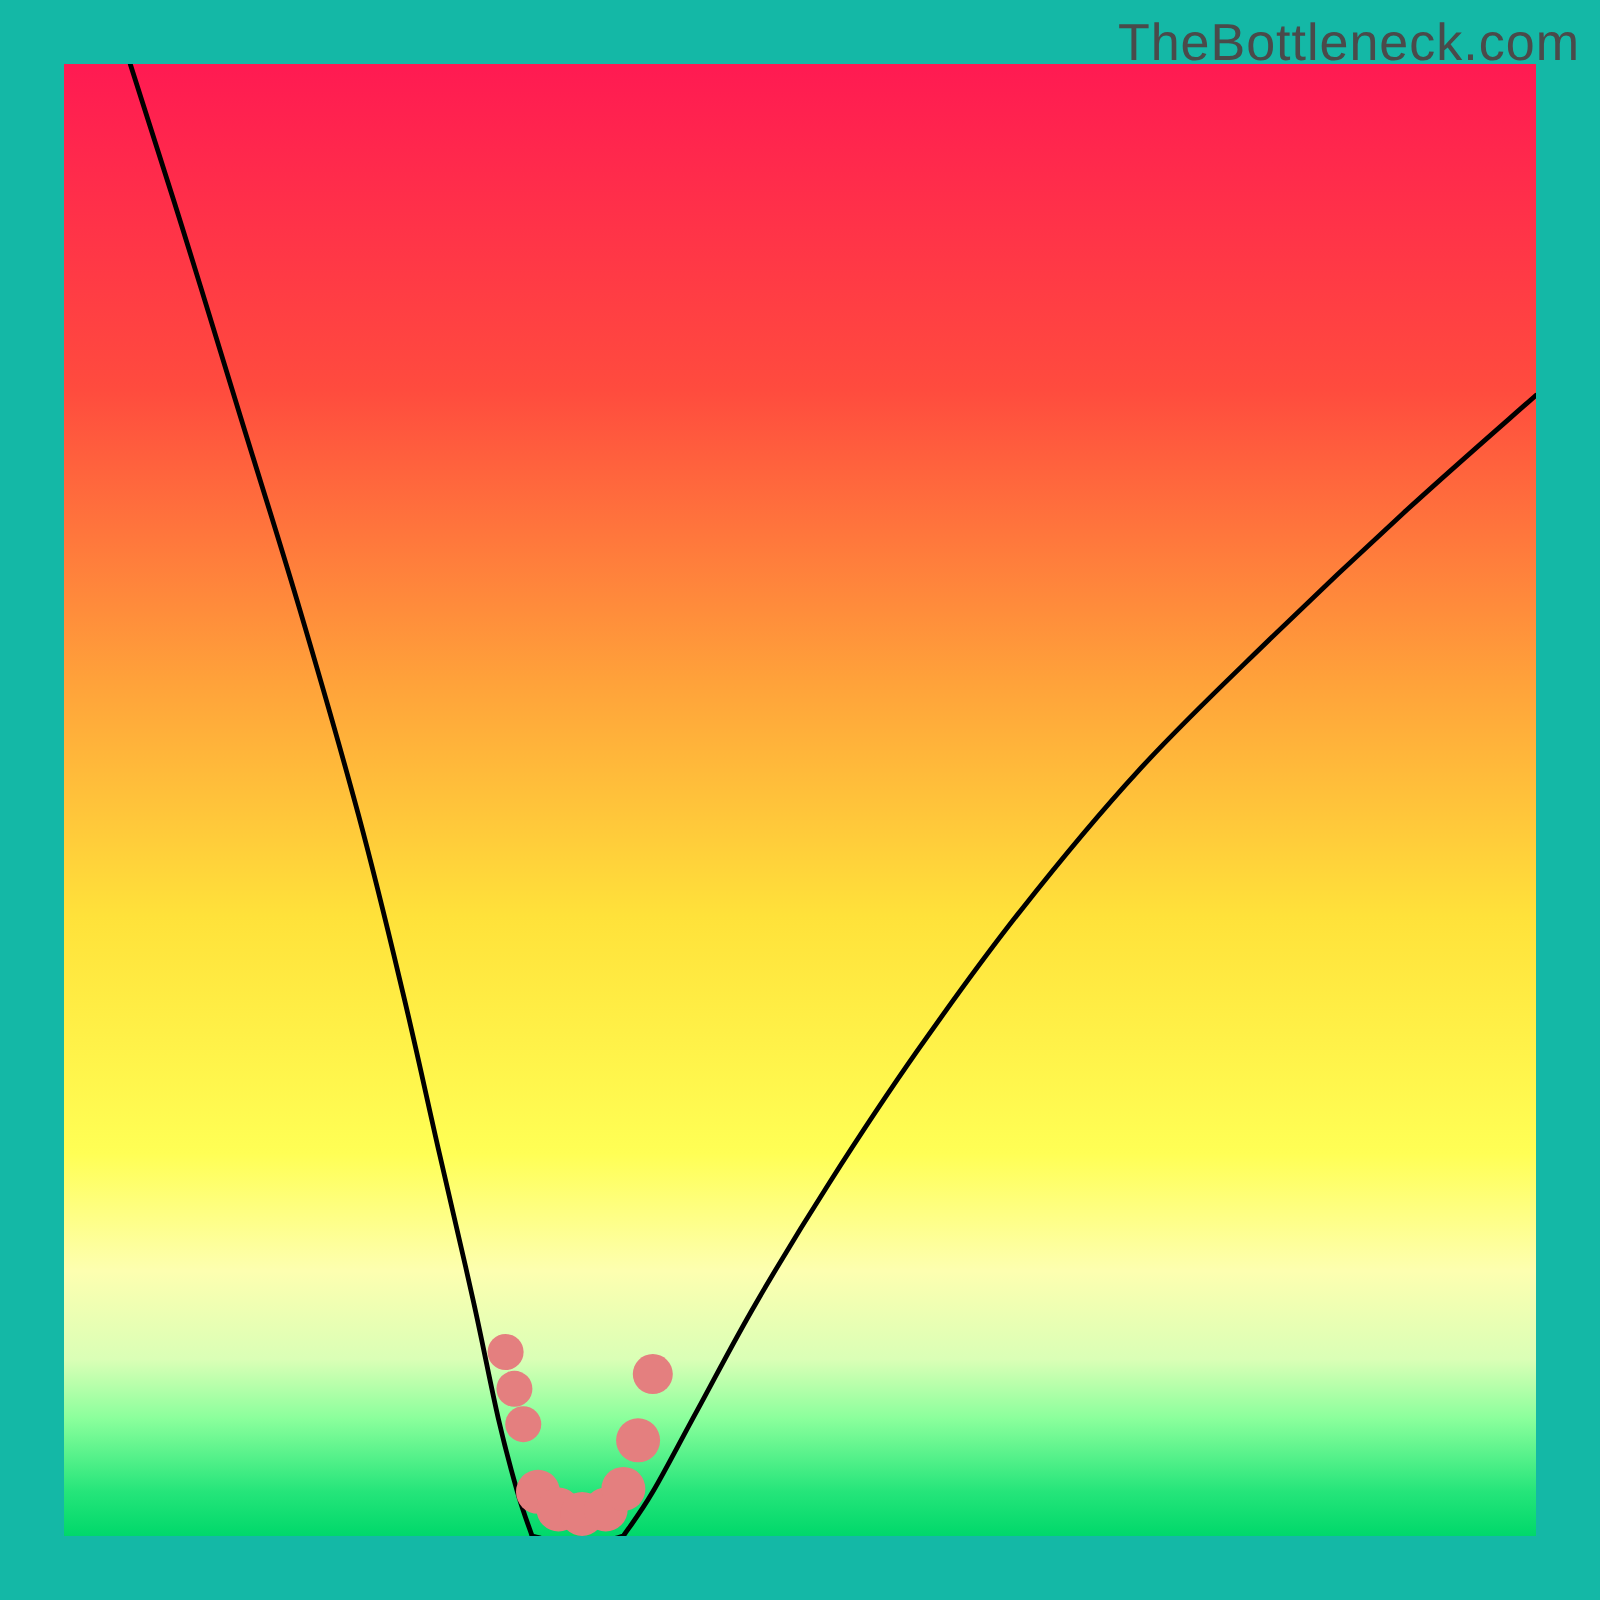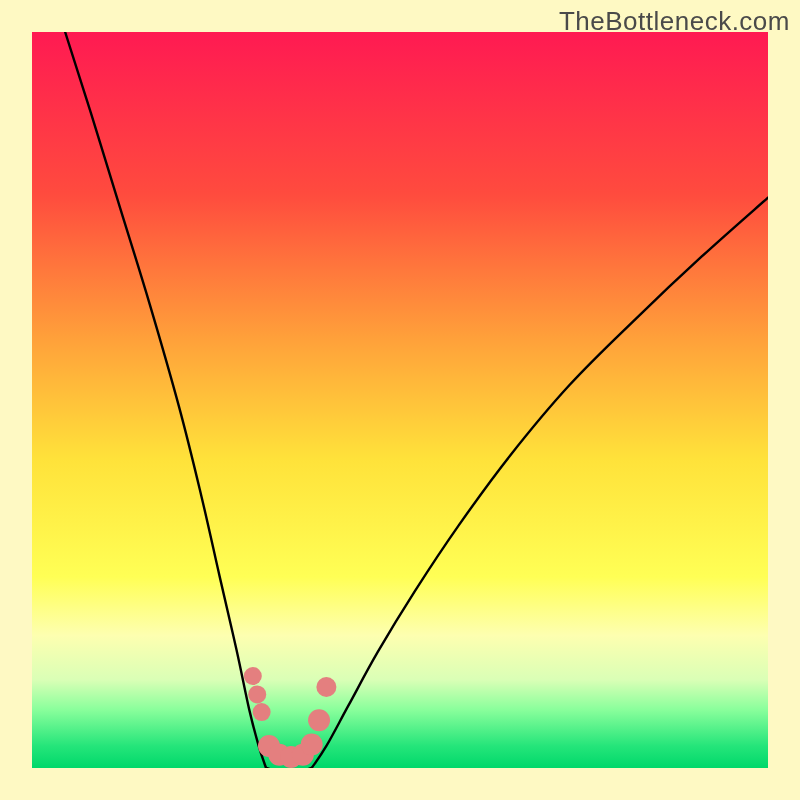--- a/index.html
+++ b/index.html
@@ -10,21 +10,21 @@
     overflow: hidden;
     background: #000;
     font-family: Arial, Helvetica, sans-serif;
   }
   .frame {
     position: absolute;
     left: 0;
     top: 0;
     width: 800px;
     height: 800px;
-    background: #fef9c3;
+    background: #14b8a6;
   }
   .plot-area {
     position: absolute;
     left: 32px;
     top: 32px;
     width: 736px;
     height: 736px;
     overflow: hidden;
   }
   .watermark {

